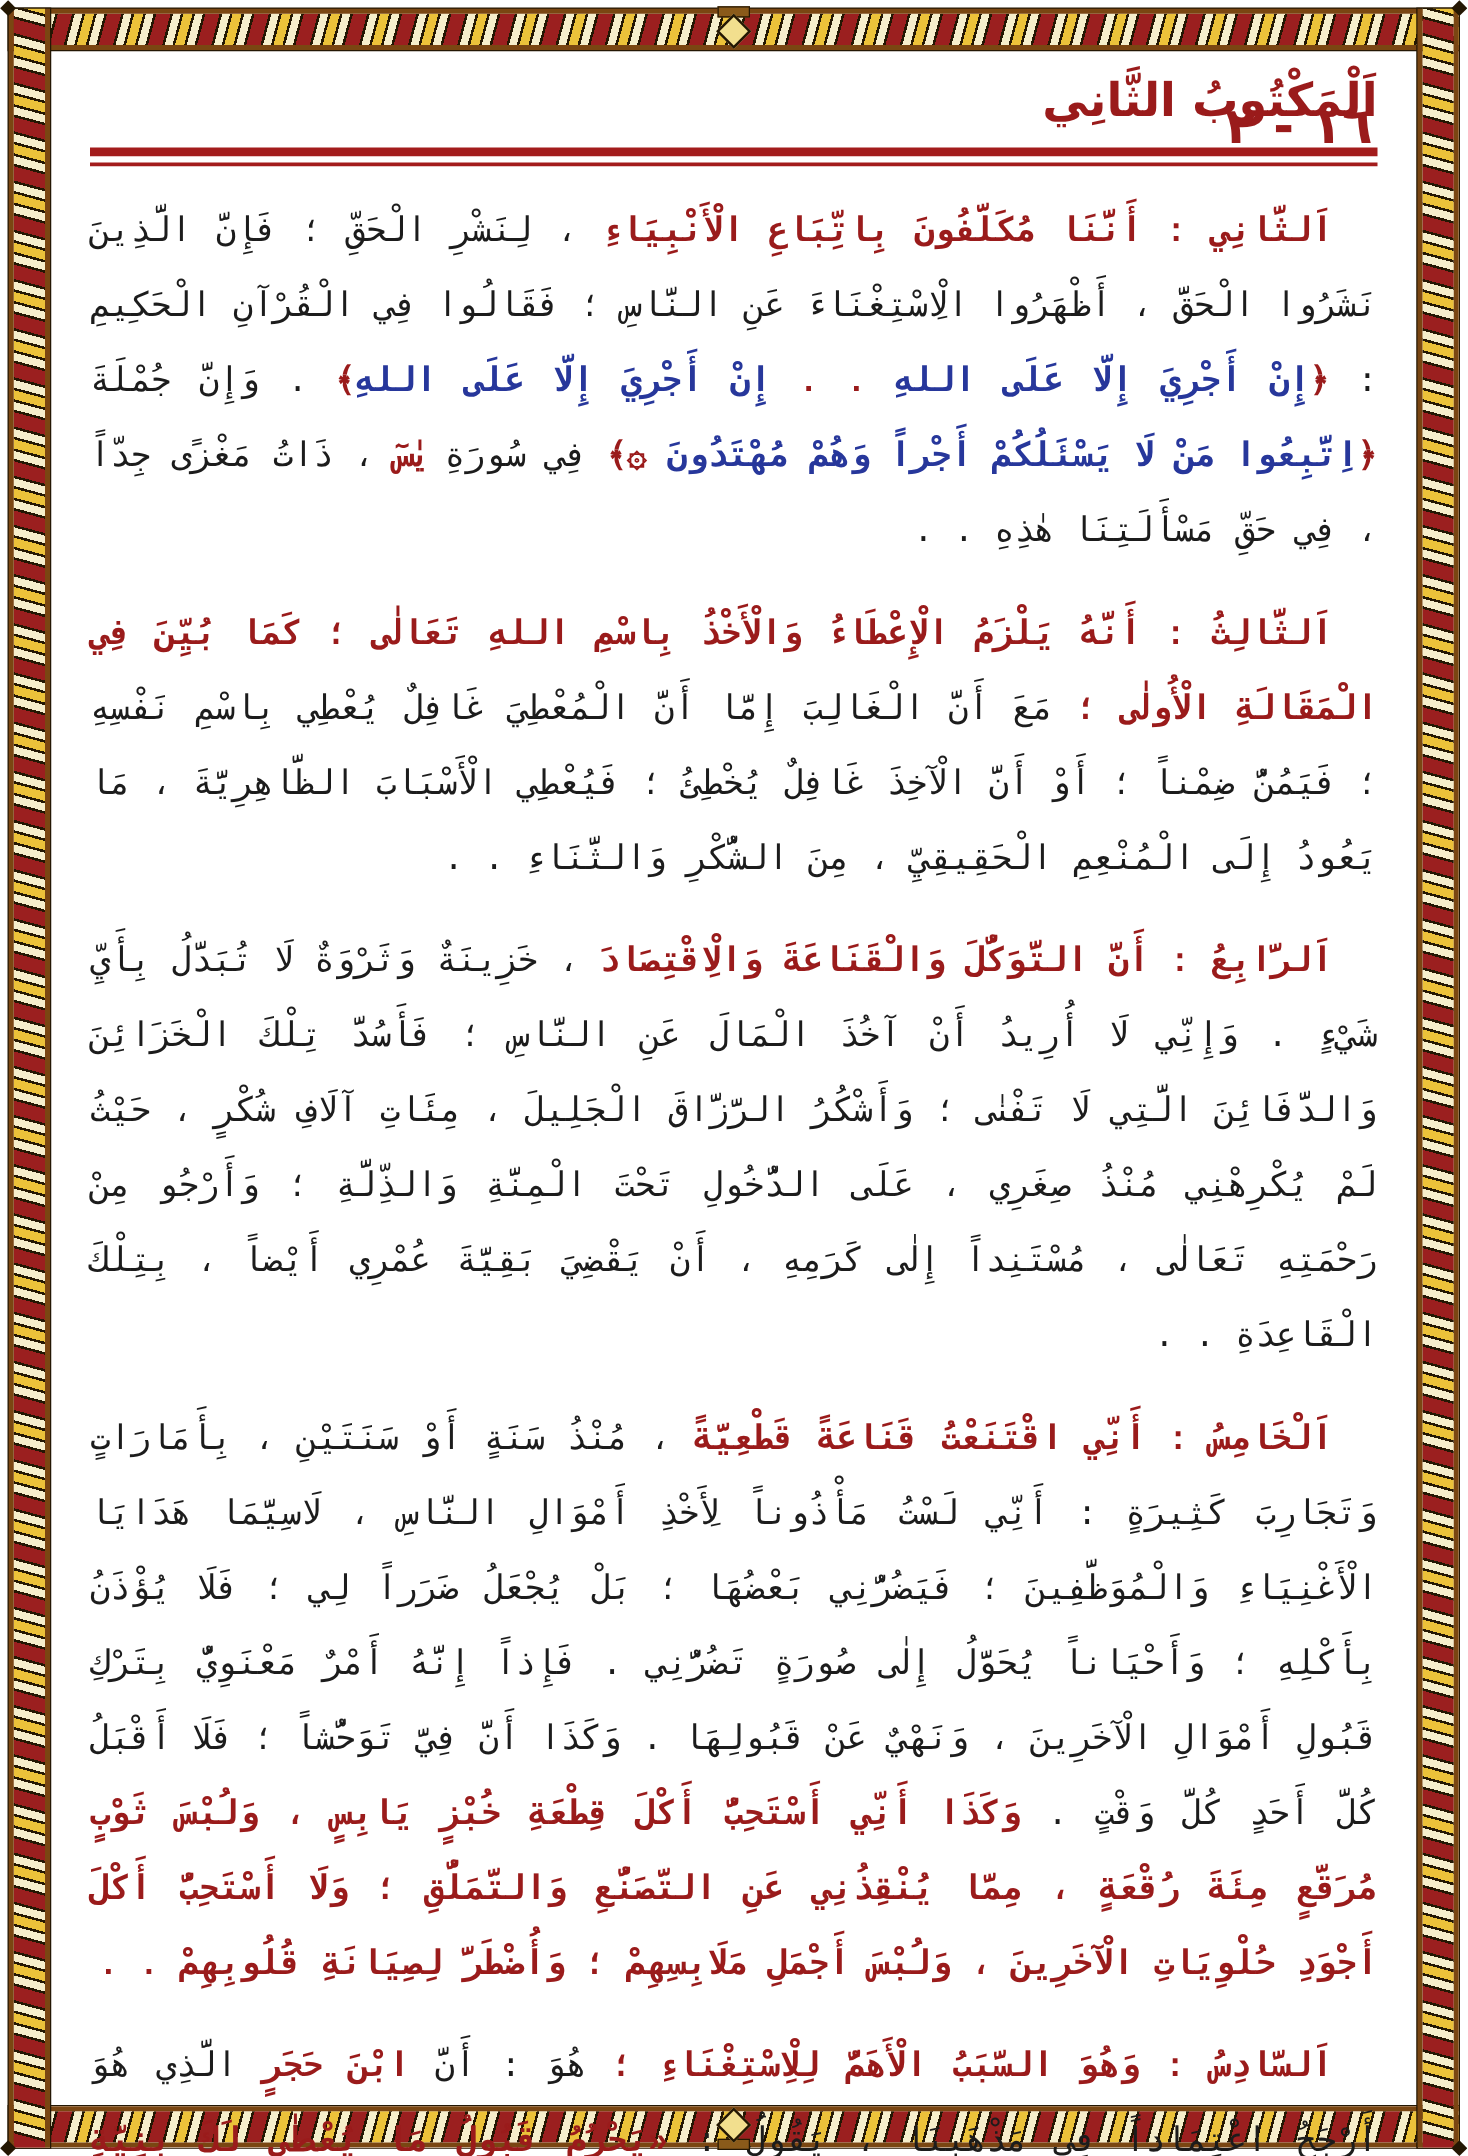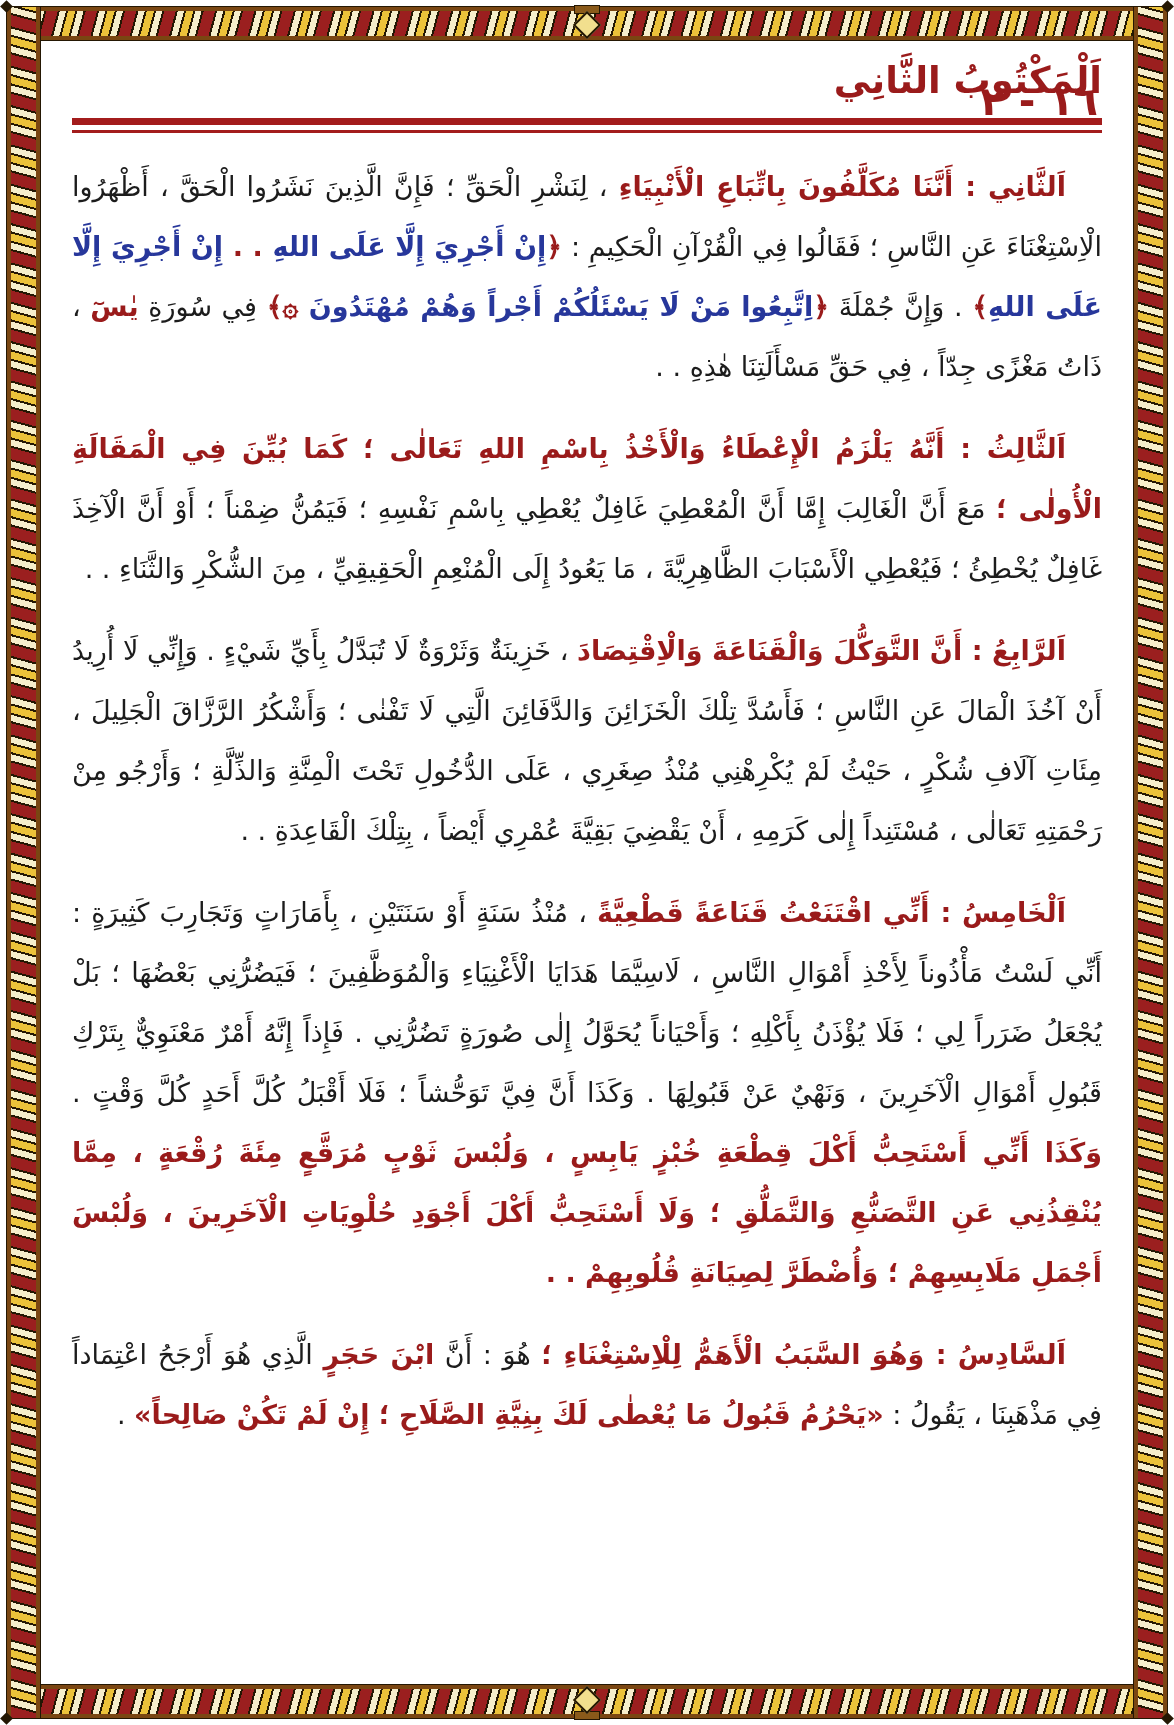--- a/index.html
+++ b/index.html
@@ -77,21 +77,21 @@
     margin-top:8px; height:5px;
     border-top:7px solid var(--rule);
     border-bottom:3px solid var(--rule);
   }
 
   .body-text {
     margin-top:24px;
     font-size:27px; line-height:60px;
     text-align:justify; color:var(--ink);
   }
-  .para { margin:0 0 22px; text-indent:36px; }
+  .para { margin:0 0 22px; text-indent:36px;font-family:Liberation Mono, monospace; }
   .seg-black   { color:var(--ink); }
   .seg-red     { color:var(--maroon); font-weight:bold; }
   .seg-redbold { color:var(--maroon); font-weight:bold; }
   .seg-blue    { color:var(--blue); font-weight:bold; }
 </style>
 </head>
 <body>
 
 <div class="page">
 

